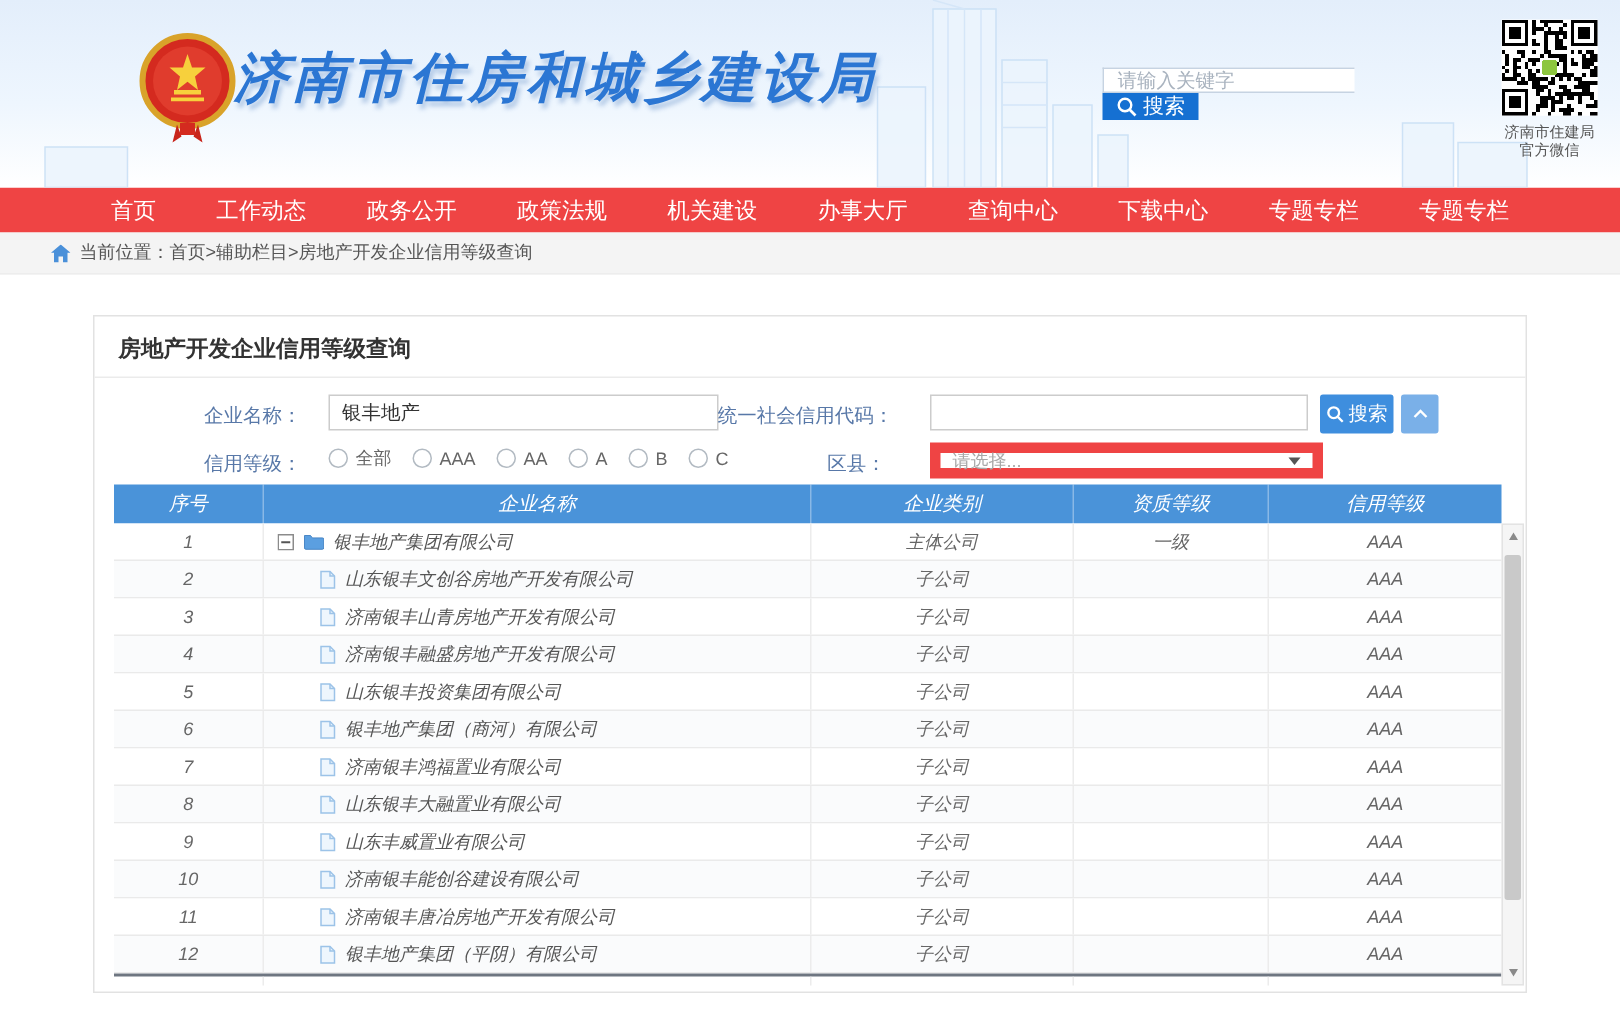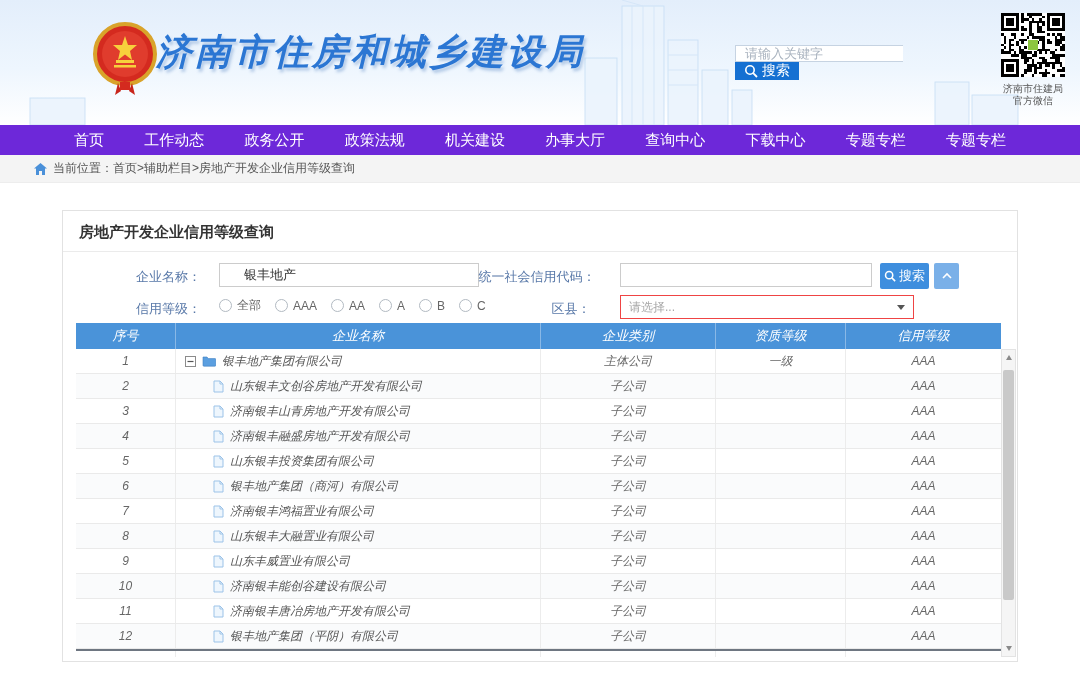--- a/index.html
+++ b/index.html
@@ -14,47 +14,47 @@
     font-size:36px; letter-spacing:3px; color:#2b76d3; text-shadow:2px 3px 3px rgba(110,150,205,.45); white-space:nowrap; }
   .hsearch { position:absolute; left:735px; top:45px; display:flex; height:32px;flex-direction:column; }
   .hsearch-input { width:168px; height:32px; border:1px solid #c6d3e2; border-right:none; background:#fff; padding:0 9px; font-size:13px; color:#333; outline:none; }
   .hsearch-input::placeholder { color:#a9b3bf; }
   .hsearch-btn { width:64px; height:32px; background:#1570d2; color:#fff; border:none; font-size:14px; display:flex; align-items:center; justify-content:center; gap:4px; cursor:pointer; }
   .qr { position:absolute; left:999px; top:13px; width:68px; text-align:center; }
   .qr-img { width:64px; height:64px; margin:0 auto; background:#fff; }
   .qr-cap { margin-top:6px; font-size:10px; line-height:12px; color:#555; white-space:nowrap; }
 
   
-  .nav { height:30px; background:#6d28d9; display:flex; align-items:center; justify-content:space-between; padding:0 74px; }
+  .nav { height:30px; background:#ef4444; display:flex; align-items:center; justify-content:space-between; padding:0 74px; }
   .nav-item { color:#fff; font-size:15px; text-decoration:none; white-space:nowrap; cursor:pointer; }
 
   
   .crumbbar { height:28px; background:#f4f4f4; border-bottom:1px solid #ededed; display:flex; align-items:center; padding-left:34px; font-size:12px; color:#555; gap:6px; }
 
   
   .card { position:absolute; left:62px; top:210px; width:956px; height:452px; background:#fff; border:1px solid #e2e2e2; }
   .card-title { font-size:15px; font-weight:bold; color:#333; padding:12px 16px 9px; border-bottom:1px solid #ebebeb; }
 
   
   .form { position:absolute; left:0; top:38px; width:100%; height:74px; }
   .flabel { position:absolute; font-size:13px; color:#5878a8; text-align:center; }
   .lbl-company  { left:58px;  top:19px; width:95px; }
   .lbl-level    { left:58px;  top:51px; width:95px; }
   .lbl-code     { left:395px; top:19px; width:158px; }
   .lbl-district { left:463px; top:51px; width:90px; }
-  .finput { position:absolute; height:24px; border:1px solid #ccc; font-size:13px; color:#333; padding:0 24px; outline:none; background:#fff; }
+  .finput { position:absolute; height:24px; border:1px solid #ccc; font-size:13px; color:#333; padding:0 8px; outline:none; background:#fff; }
   .input-company { left:156px; top:14px; width:260px; }
   .input-code    { left:557px; top:14px; width:252px; }
   .fsearch { position:absolute; left:817px; top:14px; width:49px; height:26px; background:#3e8ede; border:none; border-radius:2px; color:#fff; font-size:13px; display:flex; align-items:center; justify-content:center; gap:3px; cursor:pointer; }
   .fcollapse { position:absolute; left:871px; top:14px; width:25px; height:26px; background:#7ab0e8; border:none; border-radius:2px; display:flex; align-items:center; justify-content:center; cursor:pointer; }
   .radios { position:absolute; left:156px; top:48px; display:flex; align-items:center; gap:14px; }
   .radio-opt { display:flex; align-items:center; gap:5px; cursor:pointer; }
   .radio-circle { width:13px; height:13px; border-radius:50%; border:1px solid #b2bac2; background:#fff; display:inline-block; }
   .radio-label { font-size:12px; color:#666; }
-  .fselect { position:absolute; left:557px; top:46px; width:294px; height:24px; border:1px solid #ef4444; background:#fff; display:flex; align-items:center; justify-content:space-between; padding:0 8px; cursor:pointer; }
+  .fselect { position:absolute; left:557px; top:46px; width:262px; height:24px; border:7px solid #ef4444; background:#fff; display:flex; align-items:center; justify-content:space-between; padding:0 8px; cursor:pointer; }
   .sel-ph { font-size:12px; color:#a8a8a8; }
   .sel-arrow { width:0; height:0; border-left:4px solid transparent; border-right:4px solid transparent; border-top:5px solid #555; }
 
   
   .table-wrap { position:absolute; left:13px; top:112px; width:940px; display:flex;font-style:italic; }
   .table { width:925px; }
   .thead { display:flex; height:26px; background:#4a93d9; }
   .th { color:#fff; font-size:13px; display:flex; align-items:center; justify-content:center; border-right:1px solid rgba(255,255,255,.35); }
   .th:last-child { border-right:none; }
   .tr { display:flex; height:25px; border-bottom:1px solid #eaeaea; background:#fff; }

